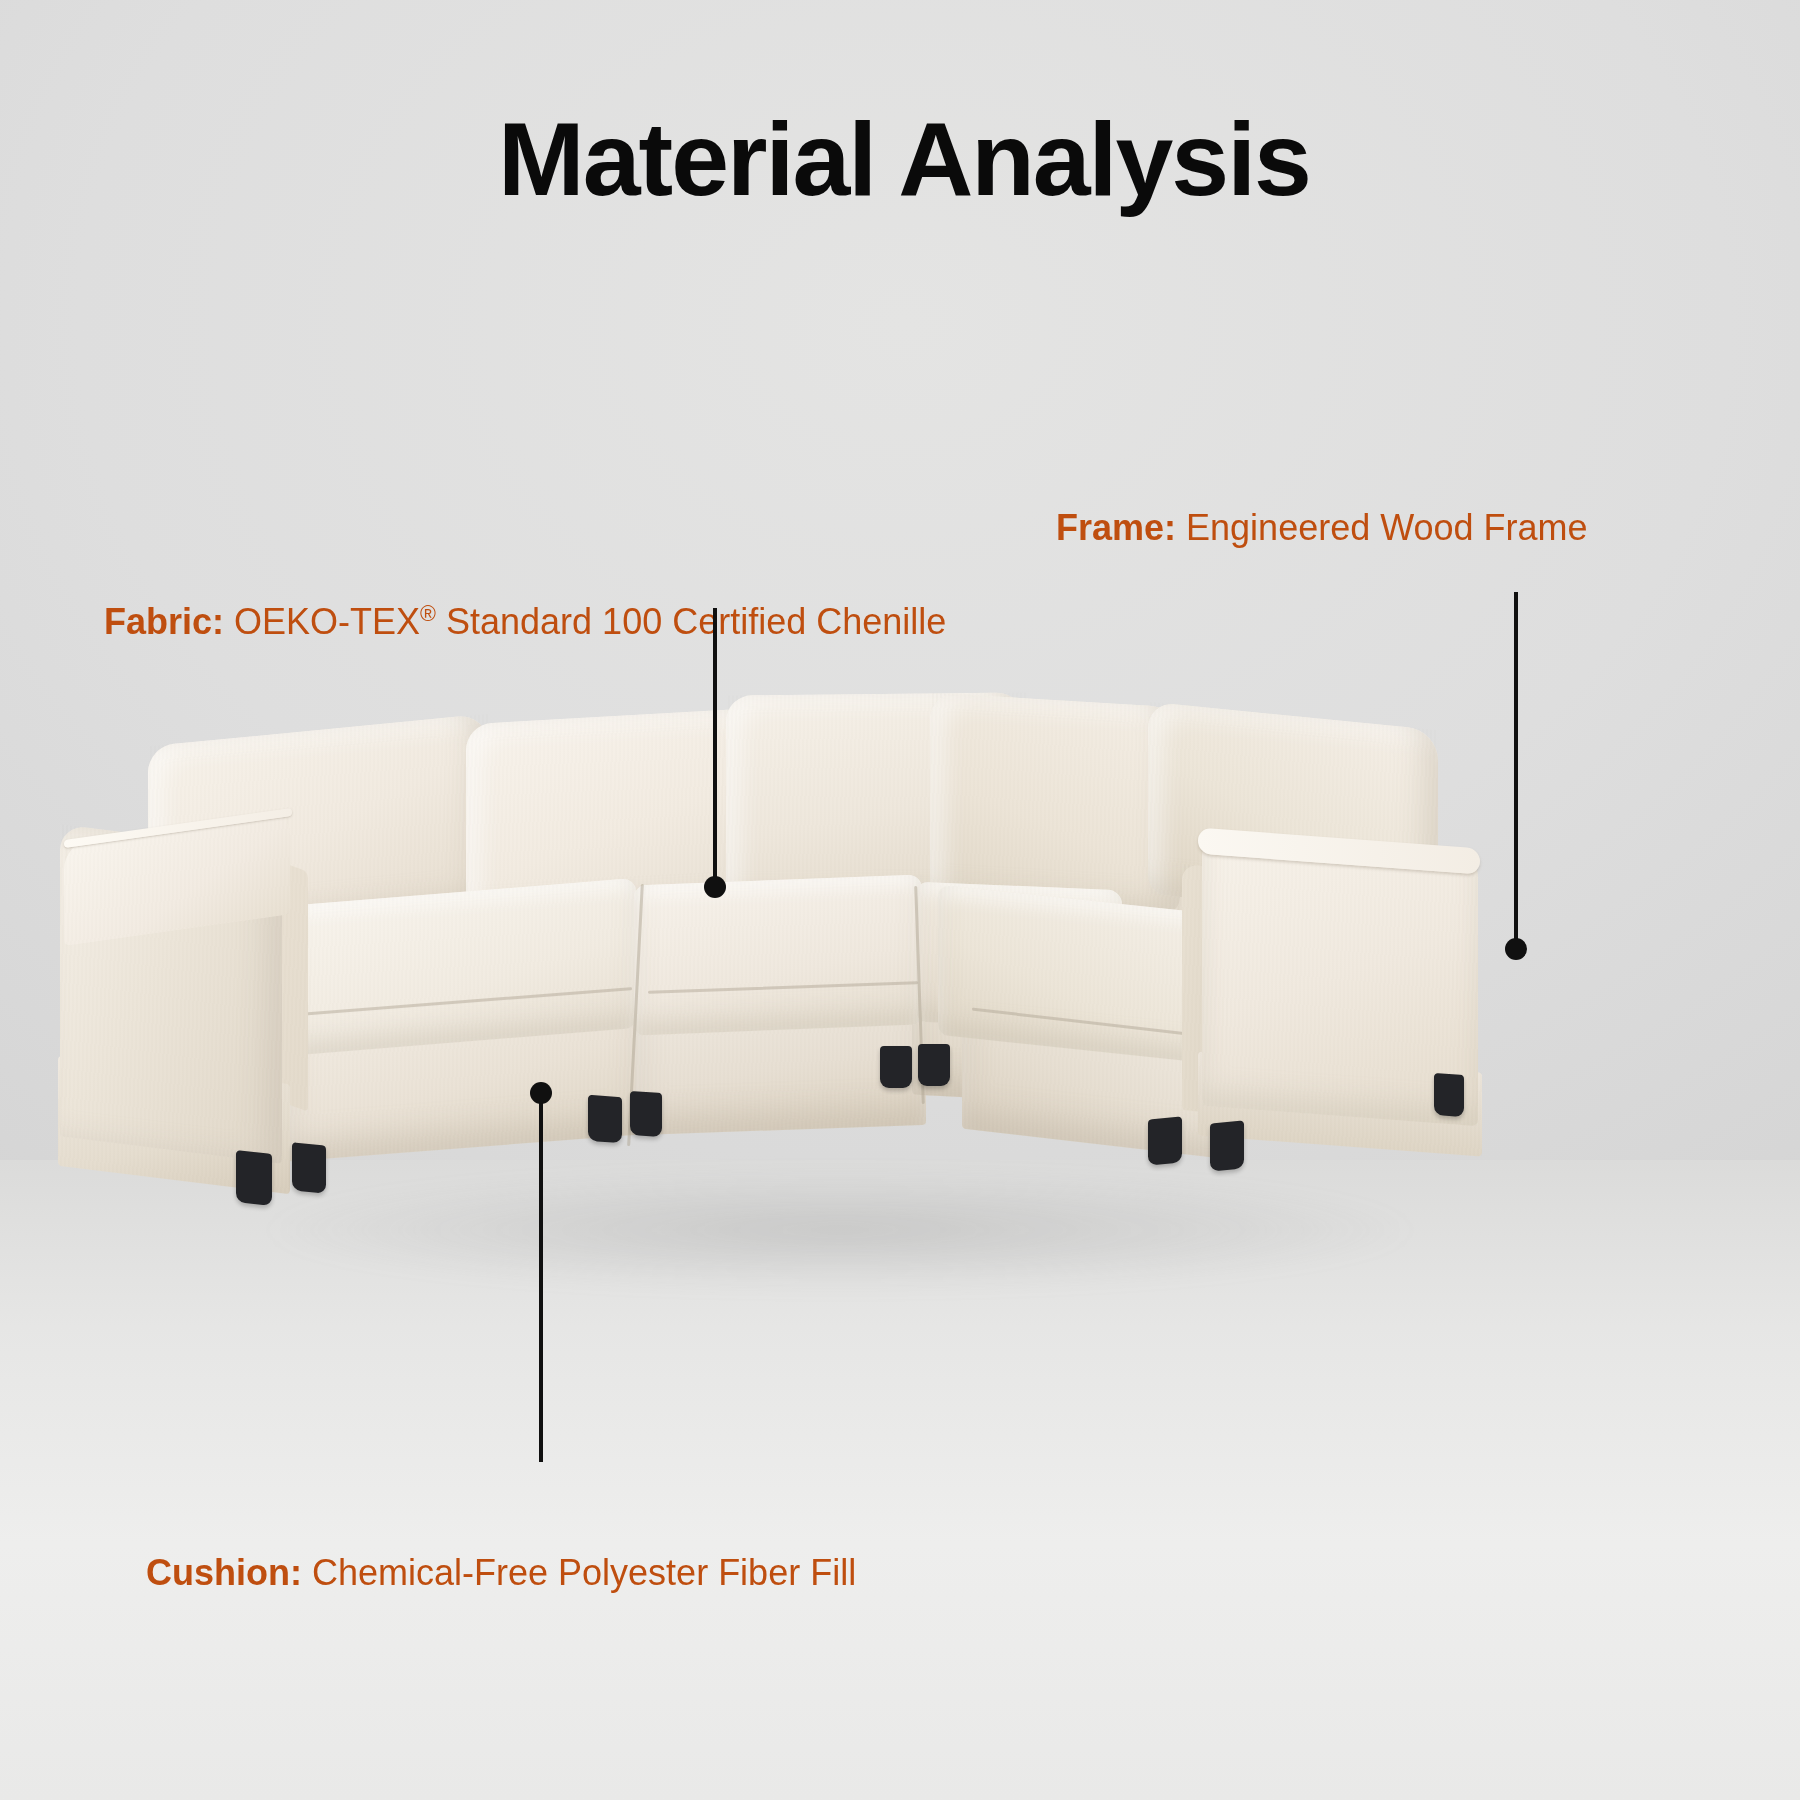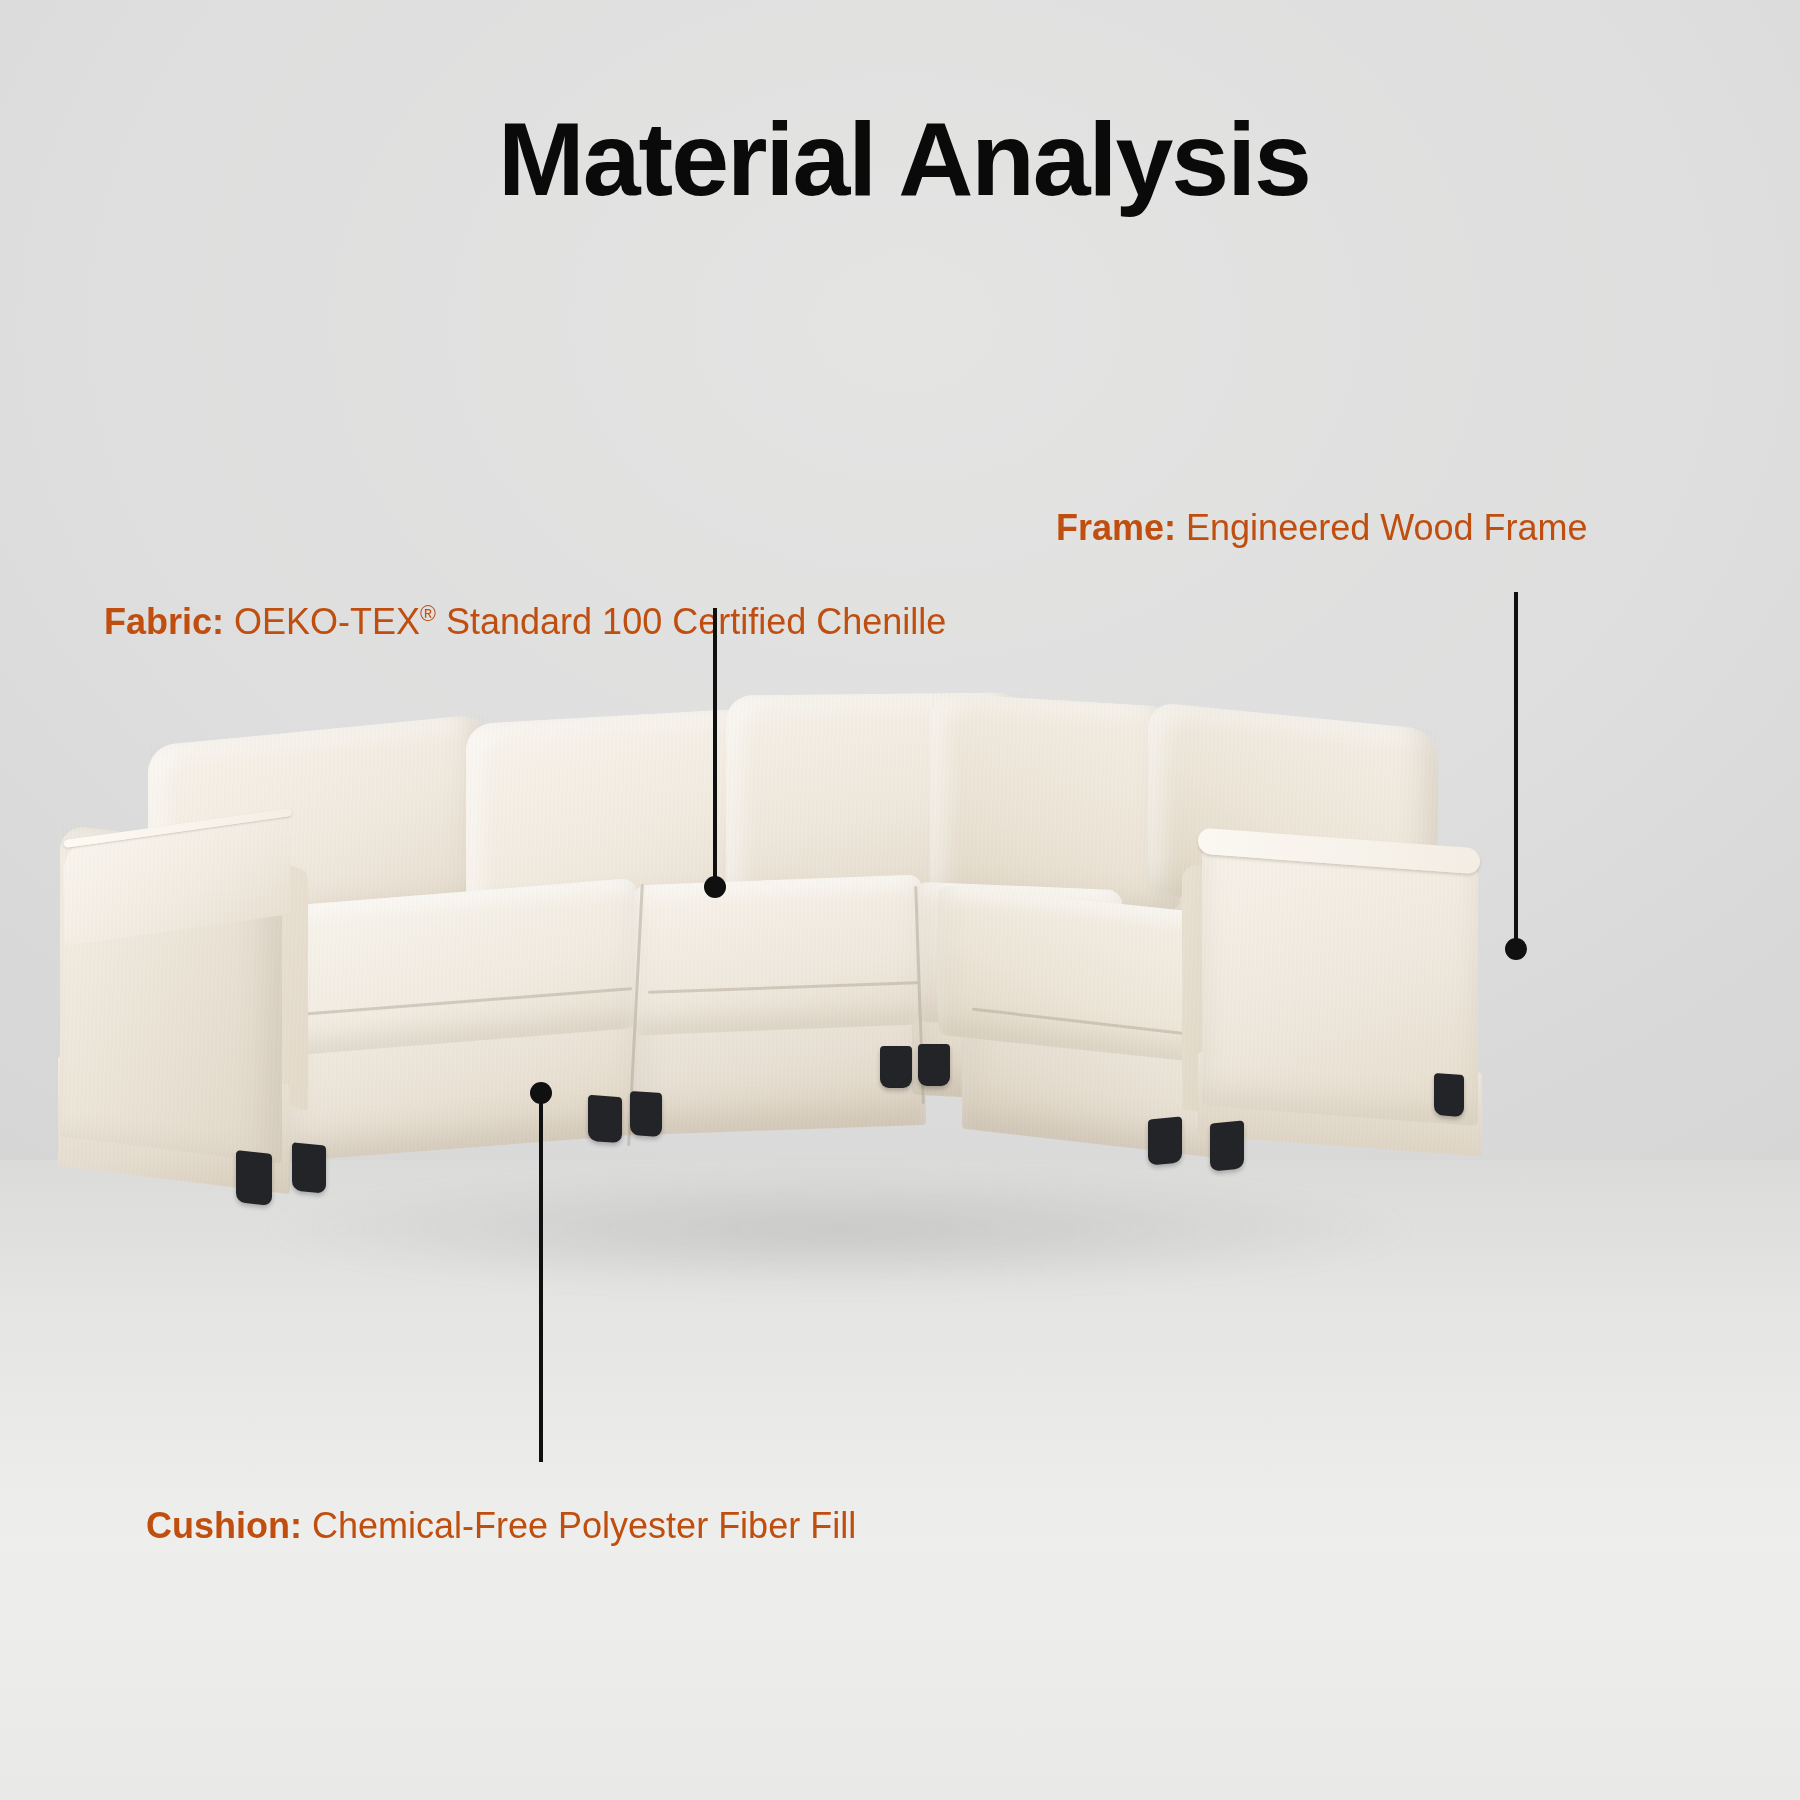--- a/index.html
+++ b/index.html
@@ -46,21 +46,21 @@
     position:absolute;
     color:#bf4e0f;
     font-size:36px;
     line-height:1.1;
     white-space:nowrap;
   }
   .label b{font-weight:700;}
   .label .val{font-weight:400;}
   .lbl-frame{left:1056px;top:508px;}
   .lbl-fabric{left:104px;top:602px;}
-  .lbl-cushion{left:146px;top:1506px;}
+  .lbl-cushion{left:146px;top:1553px;}
   .sup{font-size:0.6em;vertical-align:super;}
 
   
   .leader{position:absolute;background:#101010;width:4px;}
   .dot{position:absolute;width:22px;height:22px;border-radius:50%;background:#101010;}
   .ld-frame{left:1514px;top:592px;height:356px;}
   .dot-frame{left:1505px;top:938px;}
   .ld-fabric{left:713px;top:608px;height:278px;}
   .dot-fabric{left:704px;top:876px;}
   .ld-cushion{left:539px;top:1100px;height:362px;}

